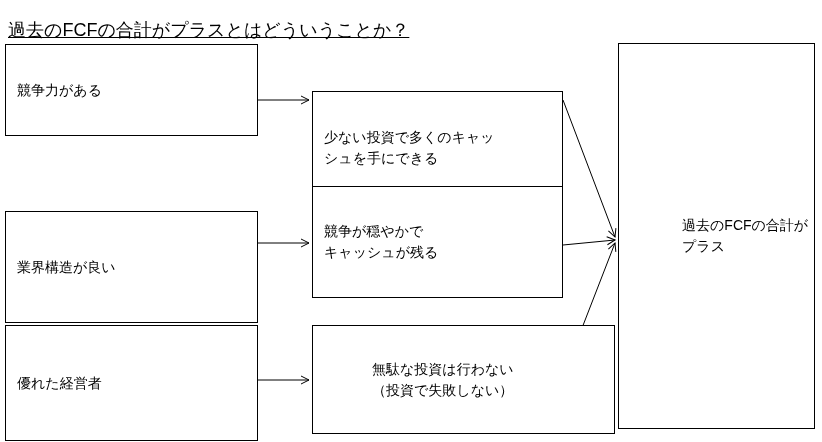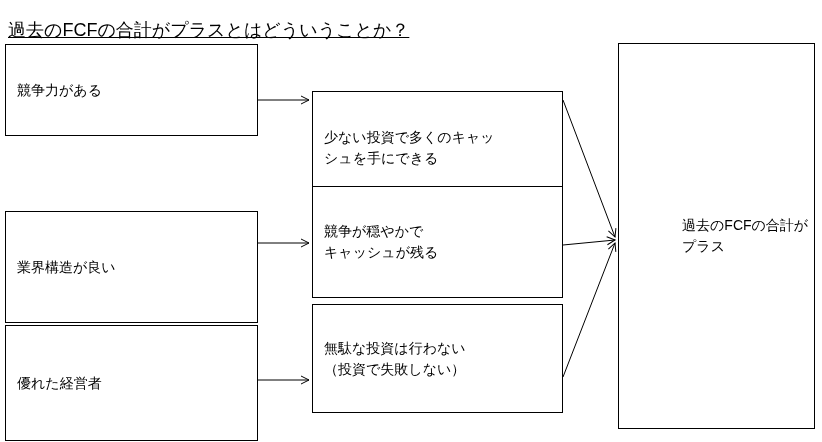--- a/index.html
+++ b/index.html
@@ -41,21 +41,21 @@
     white-space: pre-line;
     padding-left: 11px;
   }
   
   .cause-1 { left: 5px;  top: 44px;  width: 253px; height: 92px; }
   .cause-2 { left: 5px;  top: 188px; width: 253px; height: 112px; margin-top: 23px; }
   .cause-3 { left: 5px;  top: 325px; width: 253px; height: 116px; }
   
   .effect-1 { left: 312px; top: 43px;  width: 251px; height: 114px; margin-top: 48px; }
   .effect-2 { left: 312px; top: 186px; width: 251px; height: 112px; }
-  .effect-3 { left: 312px; top: 304px; width: 251px; height: 109px; }
+  .effect-3 { left: 312px; top: 325px; width: 303px; height: 109px; padding-left: 48px; }
   .effect-1 .box-text, .effect-2 .box-text, .effect-3 .box-text { width: 180px; }
   
   .conclusion { left: 618px; top: 43px; width: 197px; height: 386px; justify-content: flex-end; }
   .conclusion .box-text { width: 132px; }
   .arrow-layer {
     position: absolute;
     left: 0; top: 0;
     width: 822px;
     height: 442px;
     pointer-events: none;

